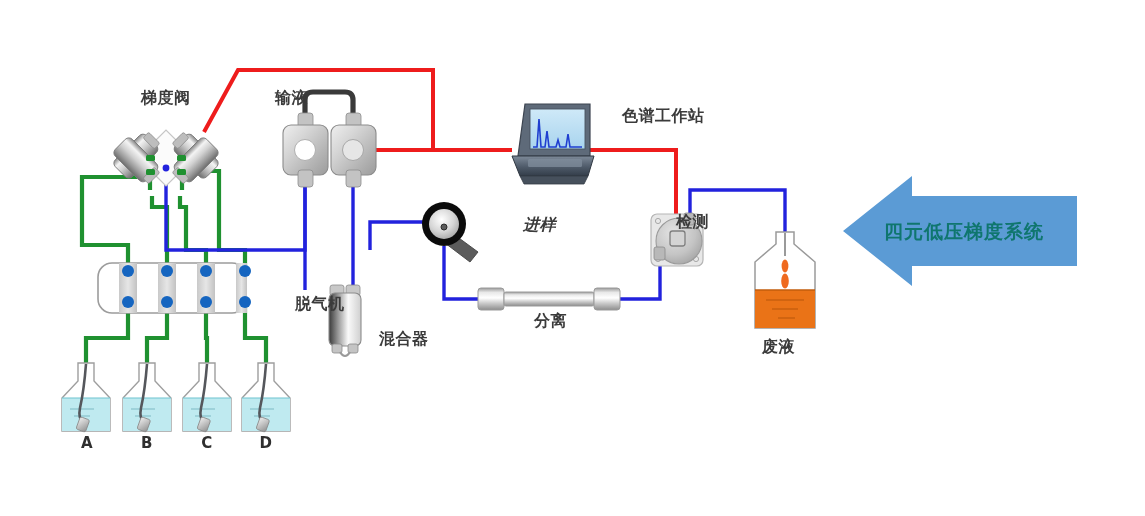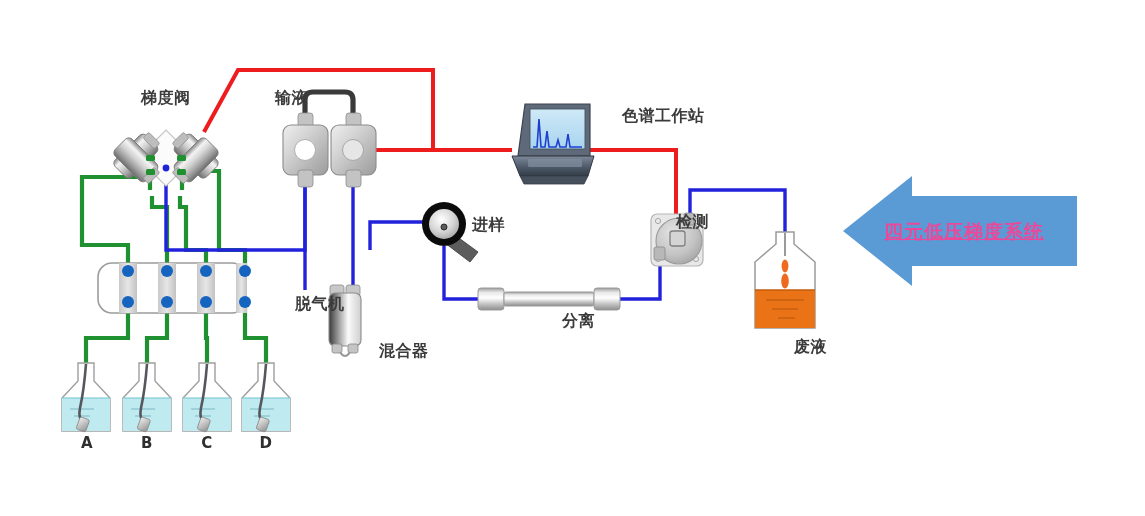--- a/index.html
+++ b/index.html
@@ -37,24 +37,23 @@
     font-size: 15px;
     font-weight: bold;
     color: #2f2f2f;
     text-align: center;
   }
   .banner-text {
     position: absolute;
     font-family: "DejaVu Sans", "Liberation Sans", sans-serif;
     font-size: 19px;
     font-weight: bold;
-    color: #ec4899;
+    color: #0f766e;
     white-space: nowrap;
     letter-spacing: 1px;
-    text-decoration: underline;
   }
 </style>
 </head>
 <body>
 
 <div id="canvas">
 
   <svg id="diagram-svg" viewBox="0 0 1145 516">
     <defs>
       <linearGradient id="gMetalV" x1="0" y1="0" x2="1" y2="0">
@@ -338,26 +337,26 @@
     </g>
 
     <g>
       <path d="M1077,196 L1077,266 L912,266 L912,286 L843,231 L912,176 L912,196 Z" fill="#5B9BD5" stroke="none"></path>
     </g>
   </svg>
 
   <div class="lbl lbl-main" style="left:141px; top:88px;">梯度阀</div>
   <div class="lbl lbl-main" style="left:249px; top:88px;margin-left:26px;">输液</div>
   <div class="lbl lbl-main" style="left:622px; top:106px;">色谱工作站</div>
-  <div class="lbl lbl-main" style="left:472px; top:215px;">进样</div>
-  <div class="lbl lbl-main" style="left:379px; top:341px;">混合器</div>
+  <div class="lbl lbl-main" style="left:523px; top:215px;font-style:italic;">进样</div>
+  <div class="lbl lbl-main" style="left:379px; top:329px;">混合器</div>
   <div class="lbl lbl-main" style="left:251px; top:294px;padding-left:44px;">脱气机</div>
-  <div class="lbl lbl-main" style="left:562px; top:311px;">分离</div>
+  <div class="lbl lbl-main" style="left:534px; top:311px;">分离</div>
   <div class="lbl lbl-main" style="left:676px; top:212px;">检测</div>
-  <div class="lbl lbl-main" style="left:762px; top:337px;margin-left:32px;">废液</div>
+  <div class="lbl lbl-main" style="left:762px; top:337px;">废液</div>
 
   <div class="lbl lbl-bottle" style="left:80px; top:434px; width:14px;">A</div>
   <div class="lbl lbl-bottle" style="left:140px; top:434px; width:14px;">B</div>
   <div class="lbl lbl-bottle" style="left:200px; top:434px; width:14px;">C</div>
   <div class="lbl lbl-bottle" style="left:259px; top:434px; width:14px;">D</div>
 
   <div class="banner-text" style="left:884px; top:219px;">四元低压梯度系统</div>
 
 </div>
 

